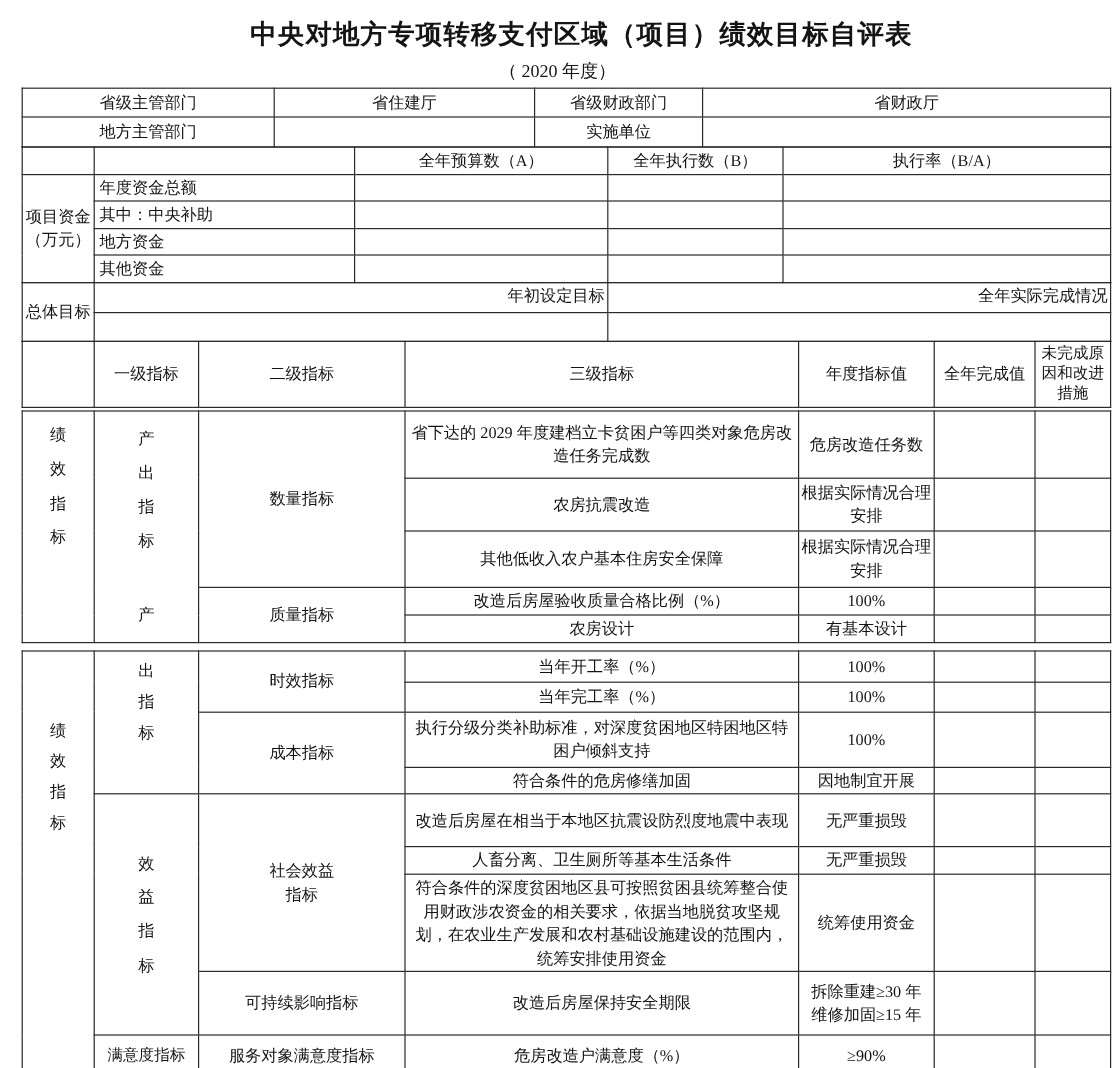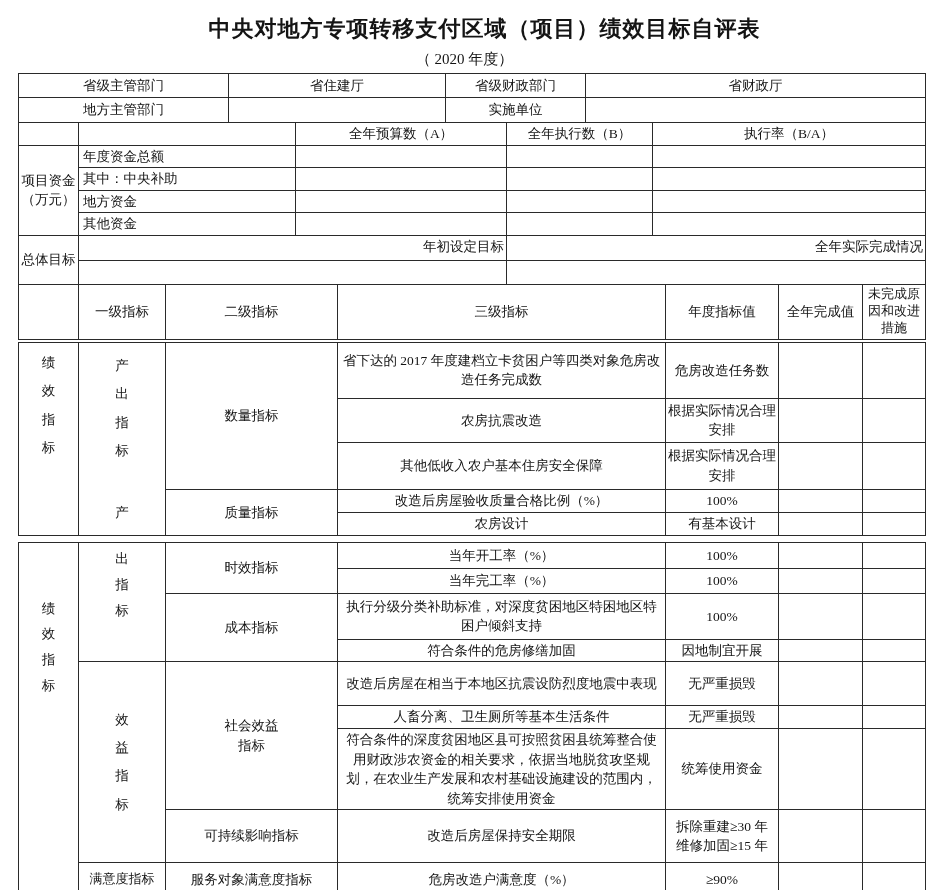--- a/index.html
+++ b/index.html
@@ -157,21 +157,21 @@
       <td rowspan="5" class="vtop">
         <span class="vwrap mt-perf-a">绩效指标</span>
       </td>
       <td rowspan="5" class="vtop">
         <div class="vcol-flex">
           <span class="vwrap">产出指标</span>
           <span class="vwrap">产</span>
         </div>
       </td>
       <td rowspan="3">数量指标</td>
-      <td>省下达的 2017 年度建档立卡贫困户等四类对象危房改造任务完成数</td>
+      <td>省下达的 2029 年度建档立卡贫困户等四类对象危房改造任务完成数</td>
       <td>危房改造任务数</td>
       <td></td>
       <td></td>
     </tr>
     <tr style="height:44px">
       <td>农房抗震改造</td>
       <td>根据实际情况合理安排</td>
       <td></td>
       <td></td>
     </tr>

